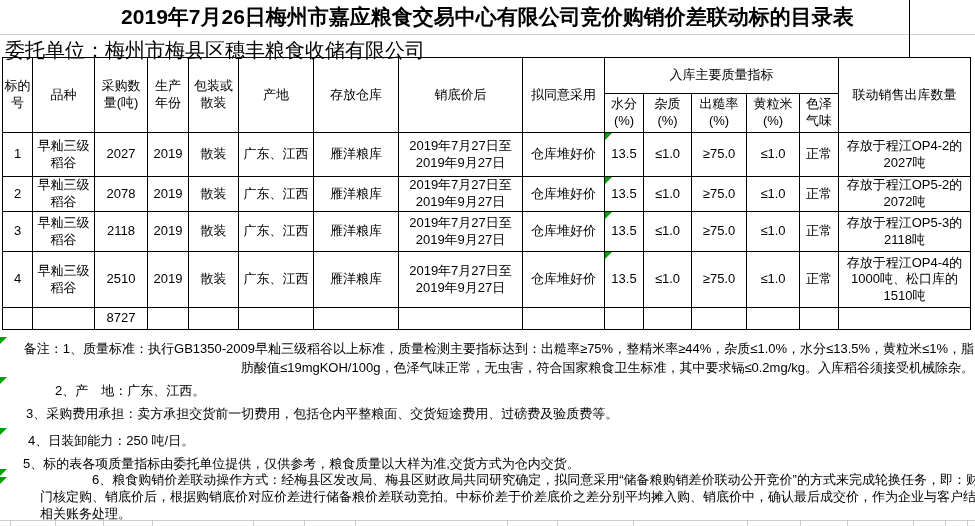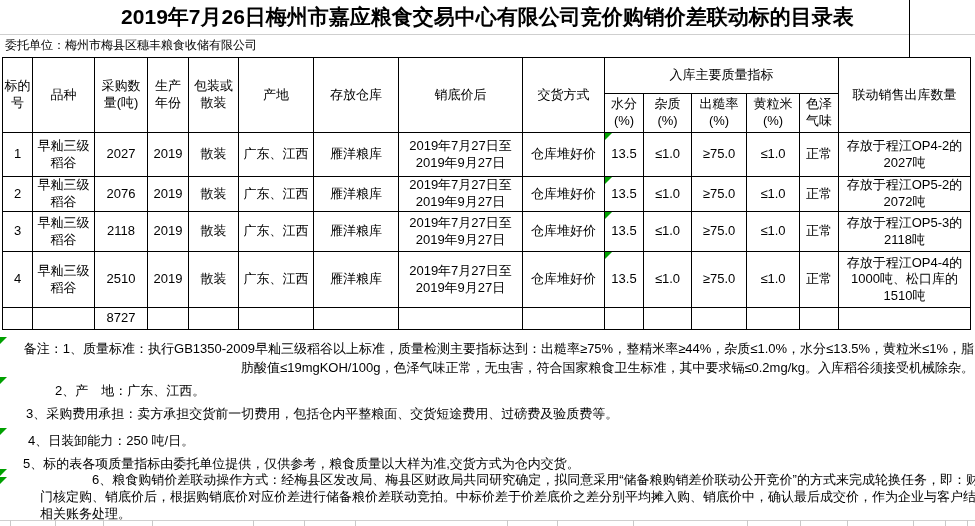--- a/index.html
+++ b/index.html
@@ -4,21 +4,21 @@
 <style>
   html,body { margin:0; padding:0; background:#fff; }
   .page {
     position:relative; width:975px; height:526px; background:#ffffff;
     font-family:"Liberation Sans", sans-serif; color:#000; overflow:hidden;
   }
   .title {
     position:absolute; top:3px; left:0; width:975px; text-align:center;
     font-size:21px; font-weight:bold; white-space:nowrap;
   }
-  .consignor { position:absolute; top:37px; left:5px; font-size:12px; }
+  .consignor { position:absolute; top:37px; left:5px; font-size:20px; }
   .gridline-h { position:absolute; height:1px; background:#cfcfcf; left:0; width:975px; }
   .vline-title { position:absolute; left:909px; top:0; width:1px; height:57px; background:#000; }
 
   table.grain {
     position:absolute; top:57px; left:2px; border-collapse:collapse; table-layout:fixed;
   }
   table.grain th, table.grain td {
     border:1px solid #000; font-size:13px; font-weight:normal; text-align:center;
     vertical-align:middle; white-space:pre-line; line-height:1.28; padding:0 1px;
     overflow:hidden; position:relative;
@@ -67,21 +67,21 @@
         <th rowspan="2">品种</th>
         <th rowspan="2">采购数
 量(吨)</th>
         <th rowspan="2">生产
 年份</th>
         <th rowspan="2">包装或
 散装</th>
         <th rowspan="2">产地</th>
         <th rowspan="2">存放仓库</th>
         <th rowspan="2">销底价后</th>
-        <th rowspan="2">交货方式</th>
+        <th rowspan="2">拟同意采用</th>
         <th colspan="5">入库主要质量指标</th>
         <th rowspan="2">联动销售出库数量</th>
       </tr>
       <tr style="height:39px">
         <th>水分
 (%)</th>
         <th>杂质
 (%)</th>
         <th>出糙率
 (%)</th>
@@ -109,21 +109,21 @@
           <td>≥75.0</td>
           <td>≤1.0</td>
           <td>正常</td>
           <td>存放于程江OP4-2的
 2027吨</td>
         </tr>
         <tr style="height: 35px;">
           <td>2</td>
           <td>早籼三级
 稻谷</td>
-          <td>2076</td>
+          <td>2078</td>
           <td>2019</td>
           <td>散装</td>
           <td>广东、江西</td>
           <td>雁洋粮库</td>
           <td>2019年7月27日至
 2019年9月27日</td>
           <td>仓库堆好价</td>
           <td class="err">13.5</td>
           <td>≤1.0</td>
           <td>≥75.0</td>

